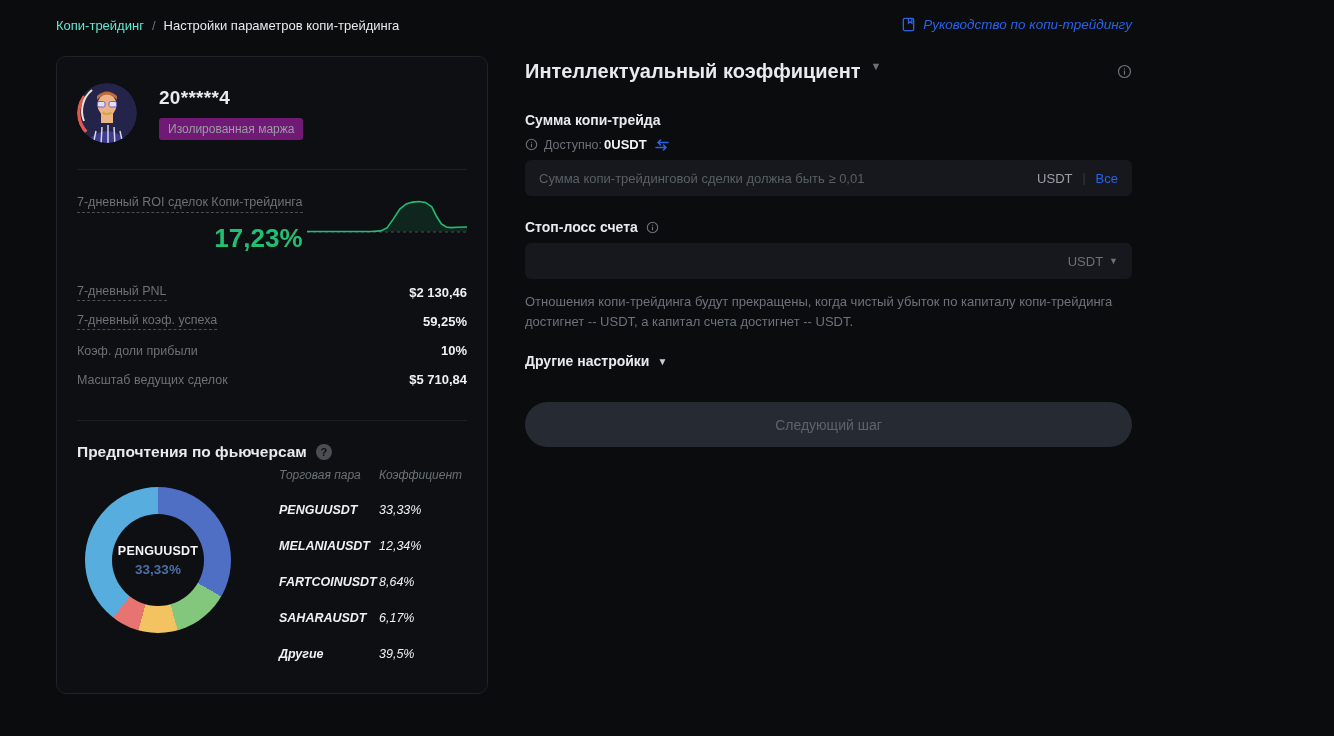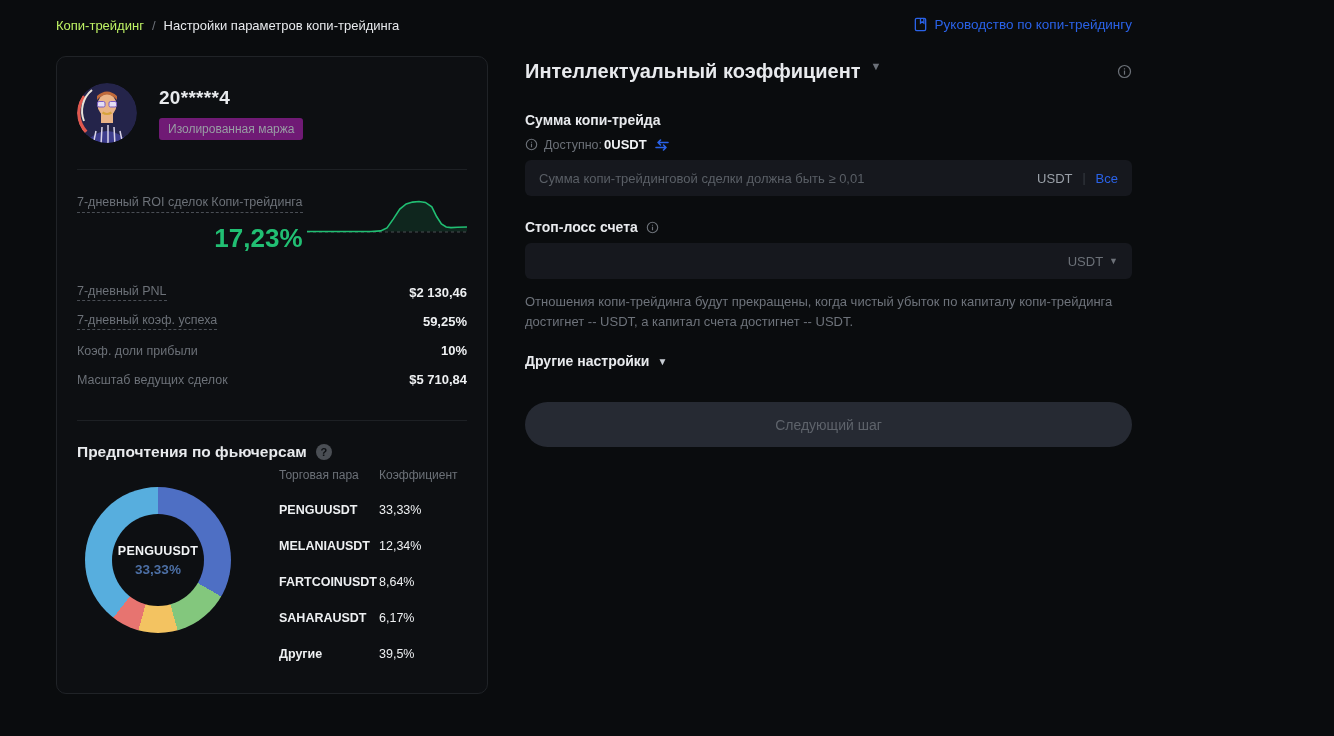--- a/index.html
+++ b/index.html
@@ -1,25 +1,25 @@
 <!DOCTYPE html>
 <html><head>
 <meta charset="utf-8">
 <style>
   * { margin:0; padding:0; box-sizing:border-box; }
   body { background:#0a0c0e; font-family:"Liberation Sans", sans-serif; }
   .screen { position:relative; width:1334px; height:736px; background:#0a0c0e; overflow:hidden; color:#e8eaed; }
 
   
   .breadcrumb { position:absolute; left:56px; top:18px; font-size:13px; display:flex; gap:8px; align-items:center; }
-  .breadcrumb .parent { color:#bef264; cursor:pointer; }
+  .breadcrumb .parent { color:#5eead4; cursor:pointer; }
   .breadcrumb .sep { color:#6c7178; }
   .breadcrumb .current { color:#e8eaed; }
 
-  .guide-link { position:absolute; top:17px; right:202px; display:flex; gap:7px; color:#2a62e8; font-size:13.5px; cursor:pointer; }
+  .guide-link { position:absolute; top:17px; right:202px; display:flex; gap:7px; color:#2a62e8; font-size:13.5px; cursor:pointer;font-style:italic; }
 
   
   .card { position:absolute; left:56px; top:56px; width:432px; height:638px; background:#0d0f12; border:1px solid #202327; border-radius:10px; padding:26px 20px 20px 20px; }
   .card-header { display:flex; gap:22px; }
   .avatar { width:60px; height:60px; border-radius:50%; overflow:hidden; flex:0 0 60px; }
   .trader-meta { display:flex; flex-direction:column; gap:9px; padding-top:4px; }
   .trader-name { font-size:19px; font-weight:bold; letter-spacing:.3px; }
   .badge { align-self:flex-start; background:#701a75; color:#989da4; font-size:12px; padding:4px 9px; border-radius:3px; }
 
   .divider { height:1px; background:#1d2024; margin:26px 0 0 0; }
@@ -41,21 +41,21 @@
   .help-icon { width:16px; height:16px; border-radius:50%; background:#4a4e54; color:#0d0f12; font-size:11px; font-weight:bold; display:flex; align-items:center; justify-content:center; cursor:pointer; }
 
   .pref-body { display:flex; margin-top:26px; }
   .donut-wrap { position:relative; width:146px; height:146px; margin-left:8px; flex:0 0 146px; }
   .donut-ring { position:absolute; inset:0; border-radius:50%; }
   .donut-hole { position:absolute; inset:27px; border-radius:50%; background:#0d0f12; display:flex; flex-direction:column; align-items:center; justify-content:center; gap:4px; }
   .donut-pair { font-size:12.5px; font-weight:bold; color:#f2f4f6; letter-spacing:.2px; }
   .donut-percent { font-size:13.5px; font-weight:bold; color:#4c6fa5; }
 
   .pairs-table { flex:1; margin-left:48px; margin-top:-18px; }
-  .pairs-row { display:grid; grid-template-columns:100px 1fr; line-height:13px; margin-bottom:23px; }
+  .pairs-row { display:grid; grid-template-columns:100px 1fr; line-height:13px; margin-bottom:23px;font-style:italic; }
   .pairs-head { color:#6c7178; font-size:12px; margin-bottom:22px; }
   .pairs-cell-pair { font-size:12.5px; font-weight:bold; color:#eef0f2; }
   .pairs-cell-ratio { font-size:12.5px; color:#eef0f2; }
 
   
   .panel { position:absolute; left:525px; top:60px; width:607px; }
   .panel-title-row { display:flex; align-items:center; }
   .panel-title { font-size:20px; font-weight:bold; display:flex; align-items:flex-start; gap:10px; cursor:pointer; }
   .chev { color:#6c7178; font-size:11px; }
   .panel-info { margin-left:auto; cursor:pointer; display:flex; }

